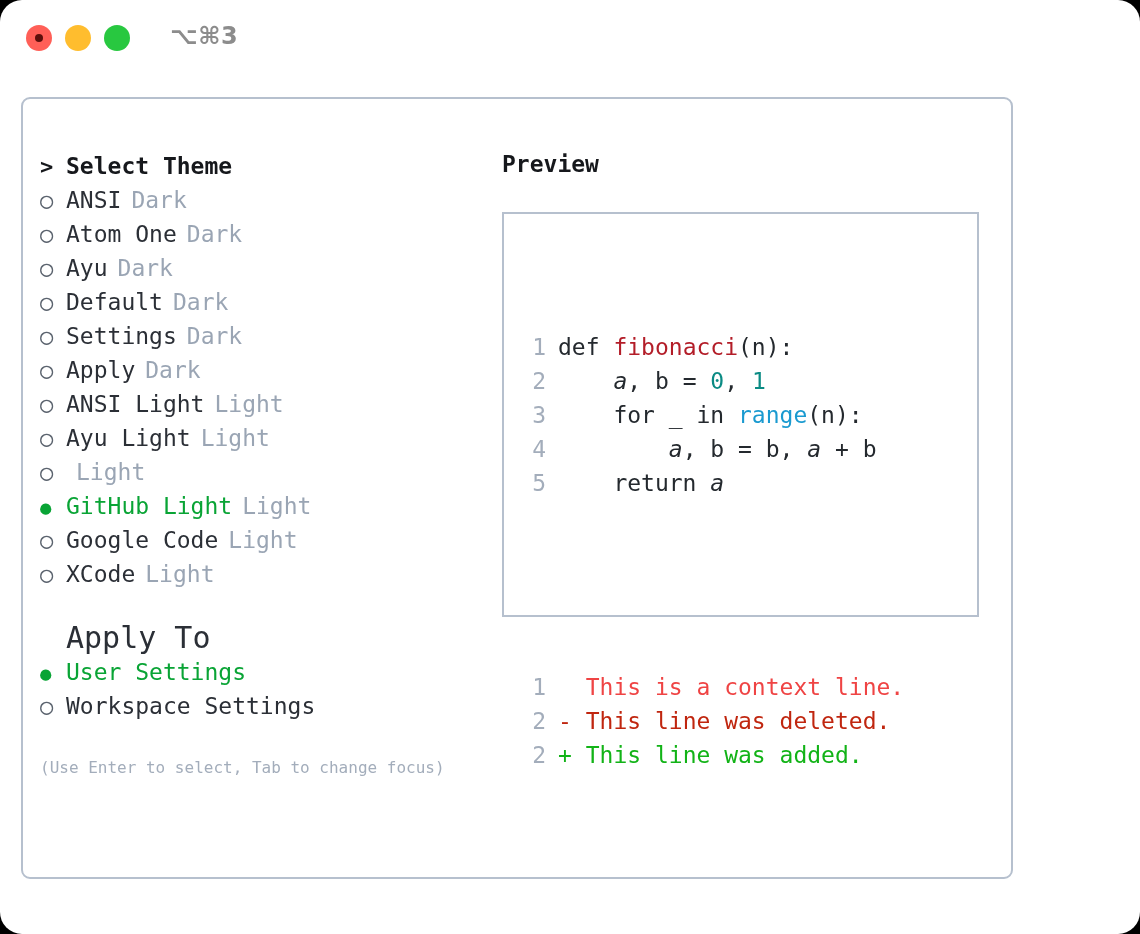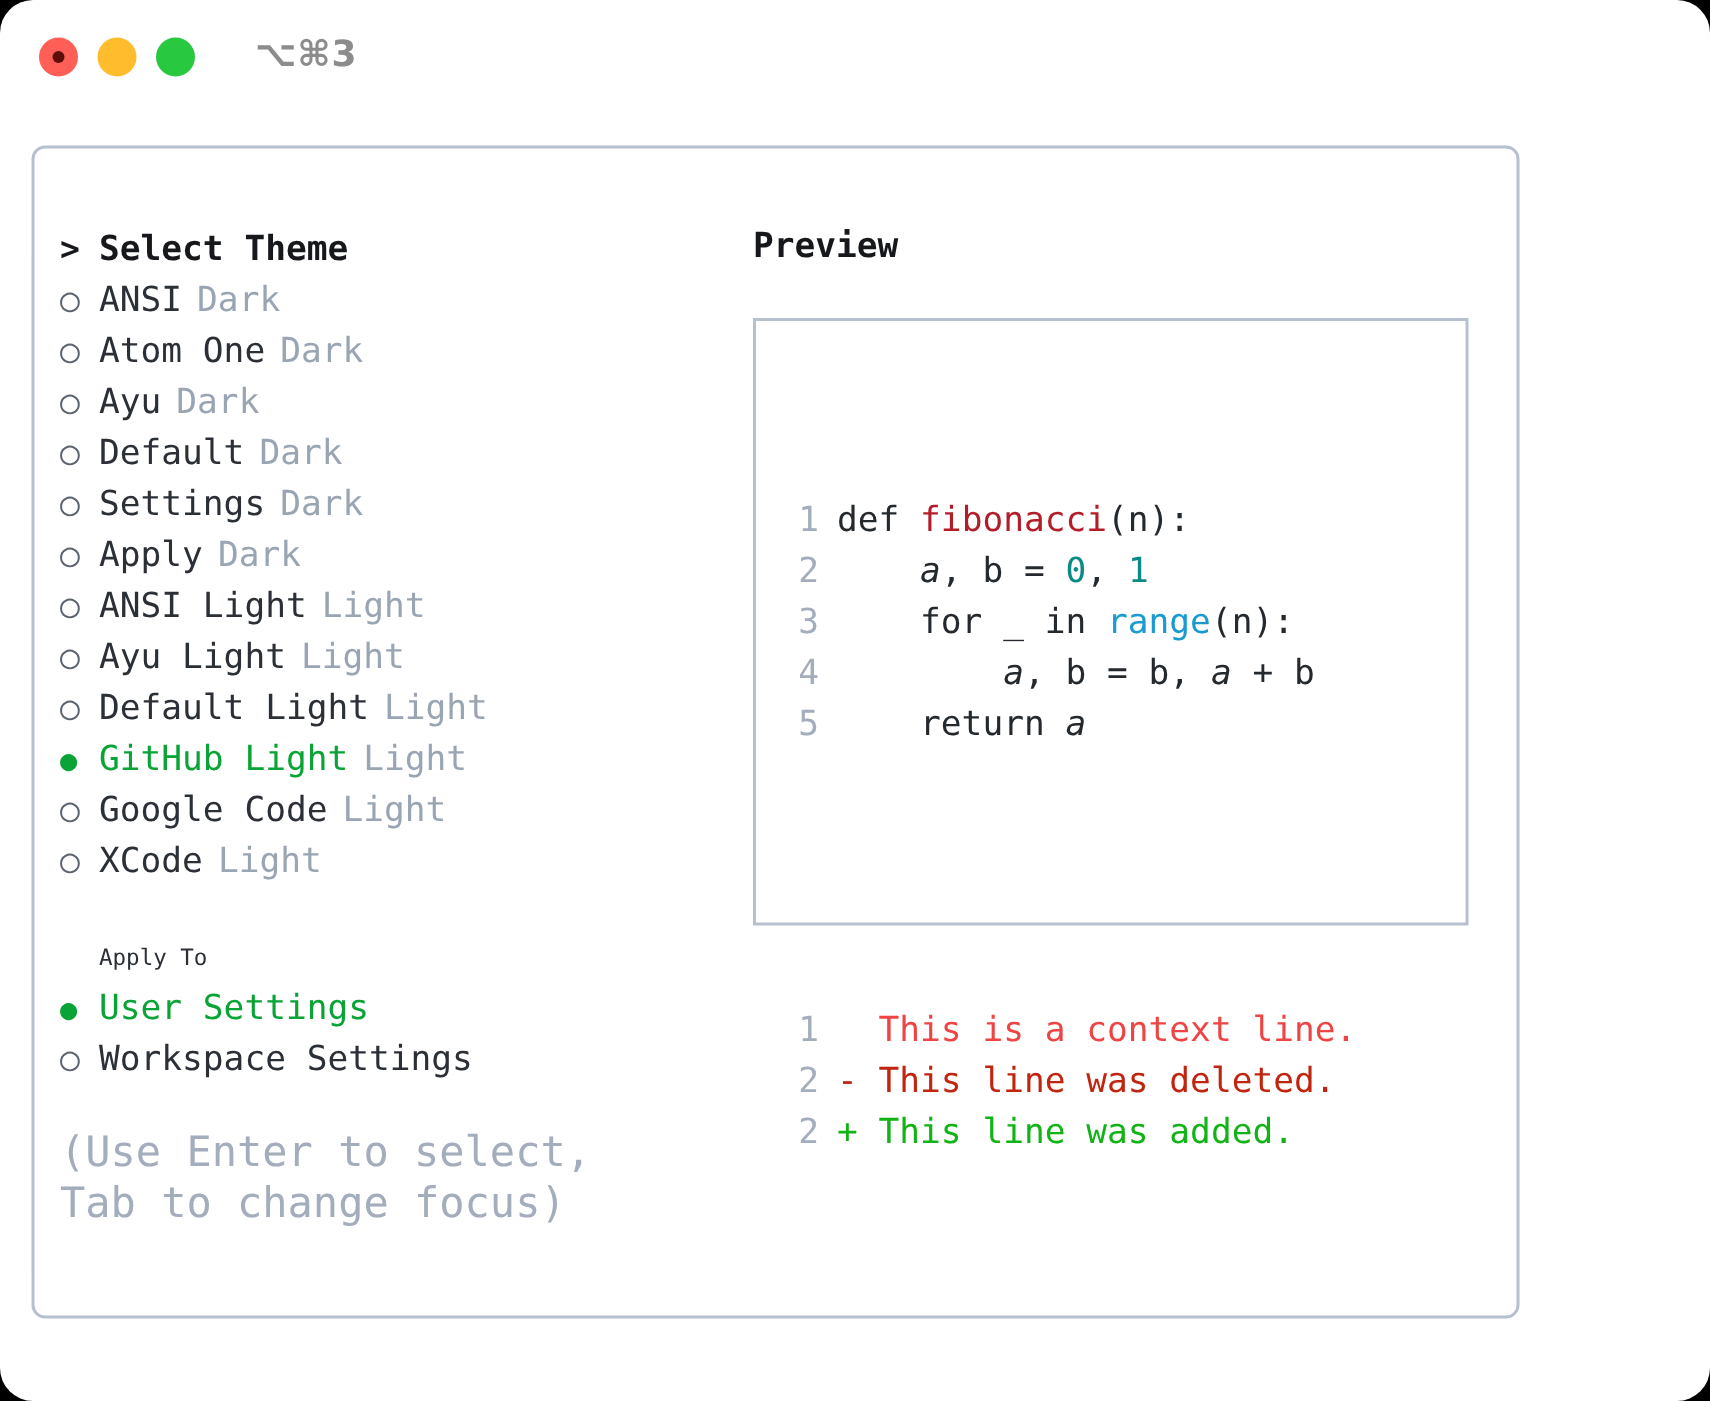--- a/index.html
+++ b/index.html
@@ -126,30 +126,30 @@
   .label { color: #2b2f36; }
   .label-selected { color: #09a435; }
   .tag {
     color: #9aa5b4;
     margin-left: 10px;
   }
 
   .section-gap { height: 30px; }
 
   .sub-heading {
-    font-size: 15px;
+    font-size: 30px;
     line-height: 34px;
     color: #2b2f36;
     padding-left: 26px;
     white-space: pre;
   }
 
   .hint {
     margin-top: 28px;
-    font-size: 28px;
+    font-size: 16px;
     line-height: 34px;
     color: #a3adbb;
     width: 410px;
     white-space: pre-wrap;
   }
 
   
   .right-col {
     position: absolute;
     left: 479px;
@@ -229,21 +229,21 @@
 
         <div id="theme-list">
             <div class="row"><span class="marker">○</span><span class="label">ANSI</span><span class="tag">Dark</span></div>
             <div class="row"><span class="marker">○</span><span class="label">Atom One</span><span class="tag">Dark</span></div>
             <div class="row"><span class="marker">○</span><span class="label">Ayu</span><span class="tag">Dark</span></div>
             <div class="row"><span class="marker">○</span><span class="label">Default</span><span class="tag">Dark</span></div>
             <div class="row"><span class="marker">○</span><span class="label">Settings</span><span class="tag">Dark</span></div>
             <div class="row"><span class="marker">○</span><span class="label">Apply</span><span class="tag">Dark</span></div>
             <div class="row"><span class="marker">○</span><span class="label">ANSI Light</span><span class="tag">Light</span></div>
             <div class="row"><span class="marker">○</span><span class="label">Ayu Light</span><span class="tag">Light</span></div>
-            <div class="row"><span class="marker">○</span><span class="label">Default Light</span><span class="tag">Light</span></div>
+            <div class="row"><span class="marker">○</span><span class="tag">Light</span></div>
             <div class="row"><span class="marker marker-filled">●</span><span class="label label-selected">GitHub Light</span><span class="tag">Light</span></div>
             <div class="row"><span class="marker">○</span><span class="label">Google Code</span><span class="tag">Light</span></div>
             <div class="row"><span class="marker">○</span><span class="label">XCode</span><span class="tag">Light</span></div>
           </div>
 
         <div class="section-gap"></div>
 
         <div class="sub-heading">Apply To</div>
 
         <div id="apply-list">

